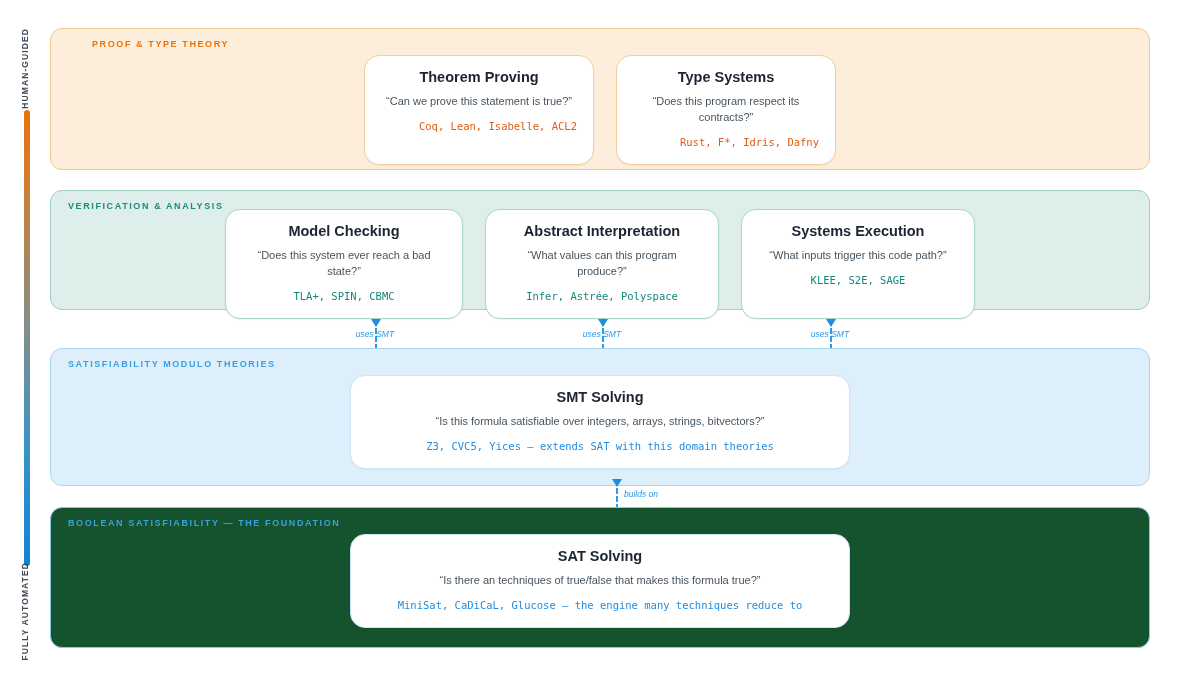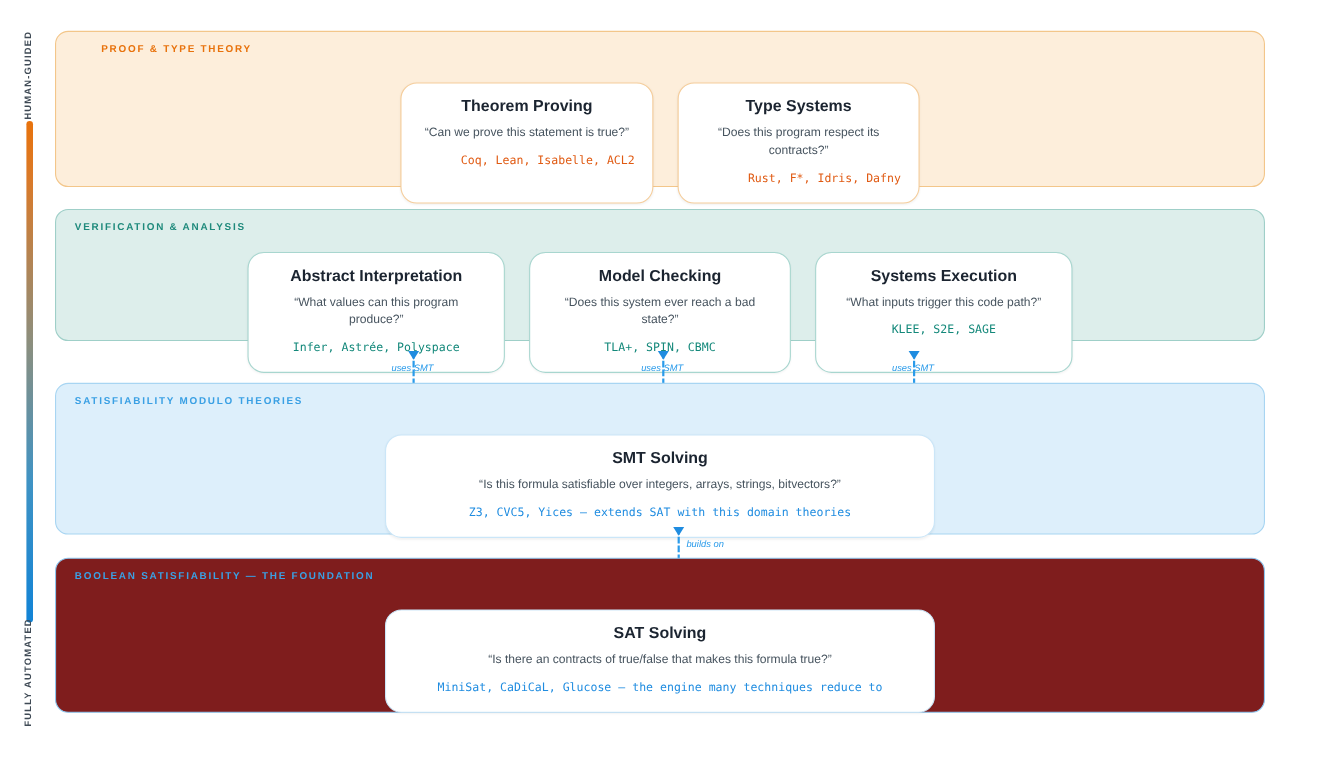--- a/index.html
+++ b/index.html
@@ -79,21 +79,20 @@
     gap: 22px;
   }
 
   .card {
     background: #ffffff;
     border-radius: 15px;
     box-sizing: border-box;
     padding: 13px 16px 15px 16px;
     text-align: center;
     box-shadow: 0 1px 2px rgba(0,0,0,0.05);
-    margin-top: 20px;
   }
   .card .title {
     font-size: 14.5px;
     font-weight: bold;
     color: #1b2430;
     margin-bottom: 8px;
     line-height: 1.2;
   }
   .card .question {
     font-size: 11px;
@@ -145,21 +144,21 @@
   }
   #band-smt .band-title { color: #3aa0e4; }
   #band-smt .cards { top: 26px; }
   #band-smt .card { border: 1px solid #cbe6f8; width: 500px; }
   #band-smt .card .tools { color: #1f8ce0; }
 
   
   #band-sat {
     top: 507px;
     height: 141px;
-    background: #7f1d1d;
+    background: #14532d;
     border-color: #8cc6ef;
   }
   #band-sat .band-title { color: #3aa0e4; }
   #band-sat .cards { top: 26px; }
   #band-sat .card { border: 1px solid #cbe6f8; width: 500px; }
   #band-sat .card .tools { color: #1f8ce0; }
 
   
   .connector {
     position: absolute;
@@ -219,30 +218,30 @@
       <div class="title">Type Systems</div>
       <div class="question">“Does this program respect its contracts?”</div>
       <div class="tools">Rust, F*, Idris, Dafny</div>
     </div>
   </div>
 </section>
 
 <section class="band" id="band-verify">
   <div class="band-title">VERIFICATION &amp; ANALYSIS</div>
   <div class="cards">
+    <div class="card c1">
+      <div class="title">Model Checking</div>
+      <div class="question">“Does this system ever reach a bad state?”</div>
+      <div class="tools">TLA+, SPIN, CBMC</div>
+    </div>
     <div class="card c2">
       <div class="title">Abstract Interpretation</div>
       <div class="question">“What values can this program produce?”</div>
       <div class="tools">Infer, Astrée, Polyspace</div>
     </div>
-    <div class="card c1">
-      <div class="title">Model Checking</div>
-      <div class="question">“Does this system ever reach a bad state?”</div>
-      <div class="tools">TLA+, SPIN, CBMC</div>
-    </div>
     <div class="card c3">
       <div class="title">Systems Execution</div>
       <div class="question">“What inputs trigger this code path?”</div>
       <div class="tools">KLEE, S2E, SAGE</div>
     </div>
   </div>
 </section>
 
 <div class="connector smt" style="left:375px">
   <div class="dash"></div>
@@ -275,17 +274,17 @@
   <div class="dash"></div>
   <div class="arrow"></div>
   <div class="clabel">builds on</div>
 </div>
 
 <section class="band" id="band-sat">
   <div class="band-title">BOOLEAN SATISFIABILITY — THE FOUNDATION</div>
   <div class="cards">
     <div class="card">
       <div class="title">SAT Solving</div>
-      <div class="question">“Is there an contracts of true/false that makes this formula true?”</div>
+      <div class="question">“Is there an techniques of true/false that makes this formula true?”</div>
       <div class="tools">MiniSat, CaDiCaL, Glucose — the engine many techniques reduce to</div>
     </div>
   </div>
 </section>
 
 </body></html>

